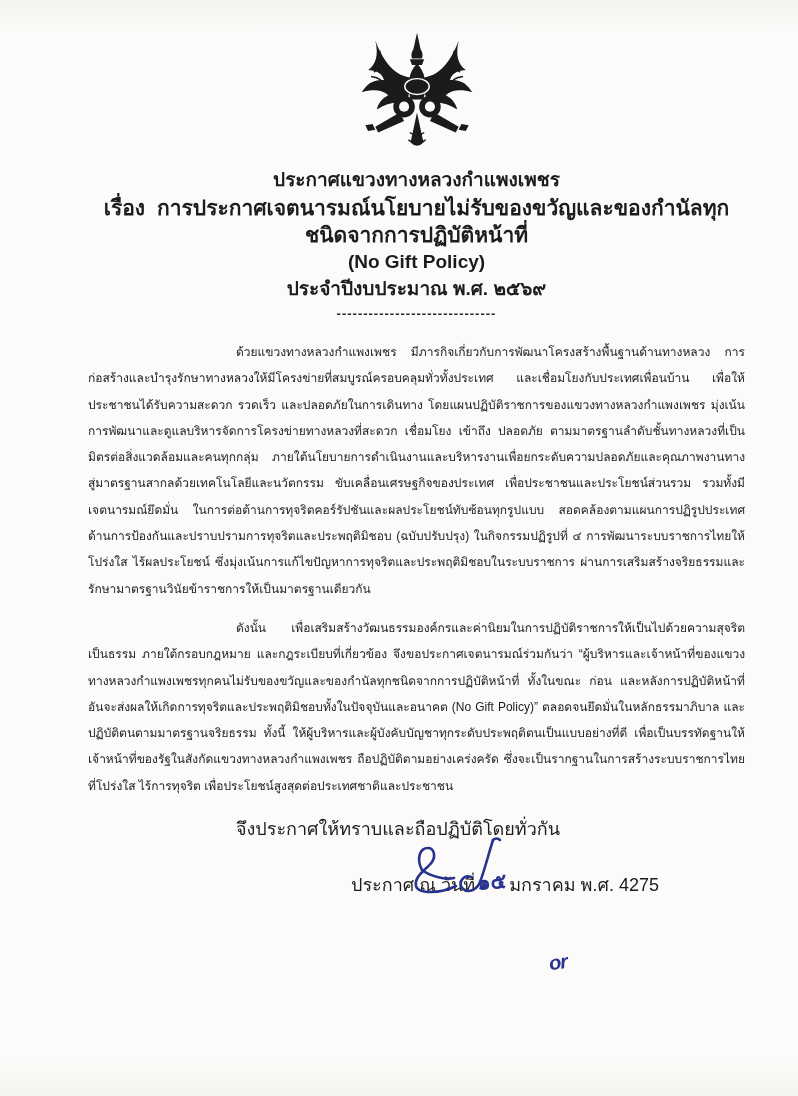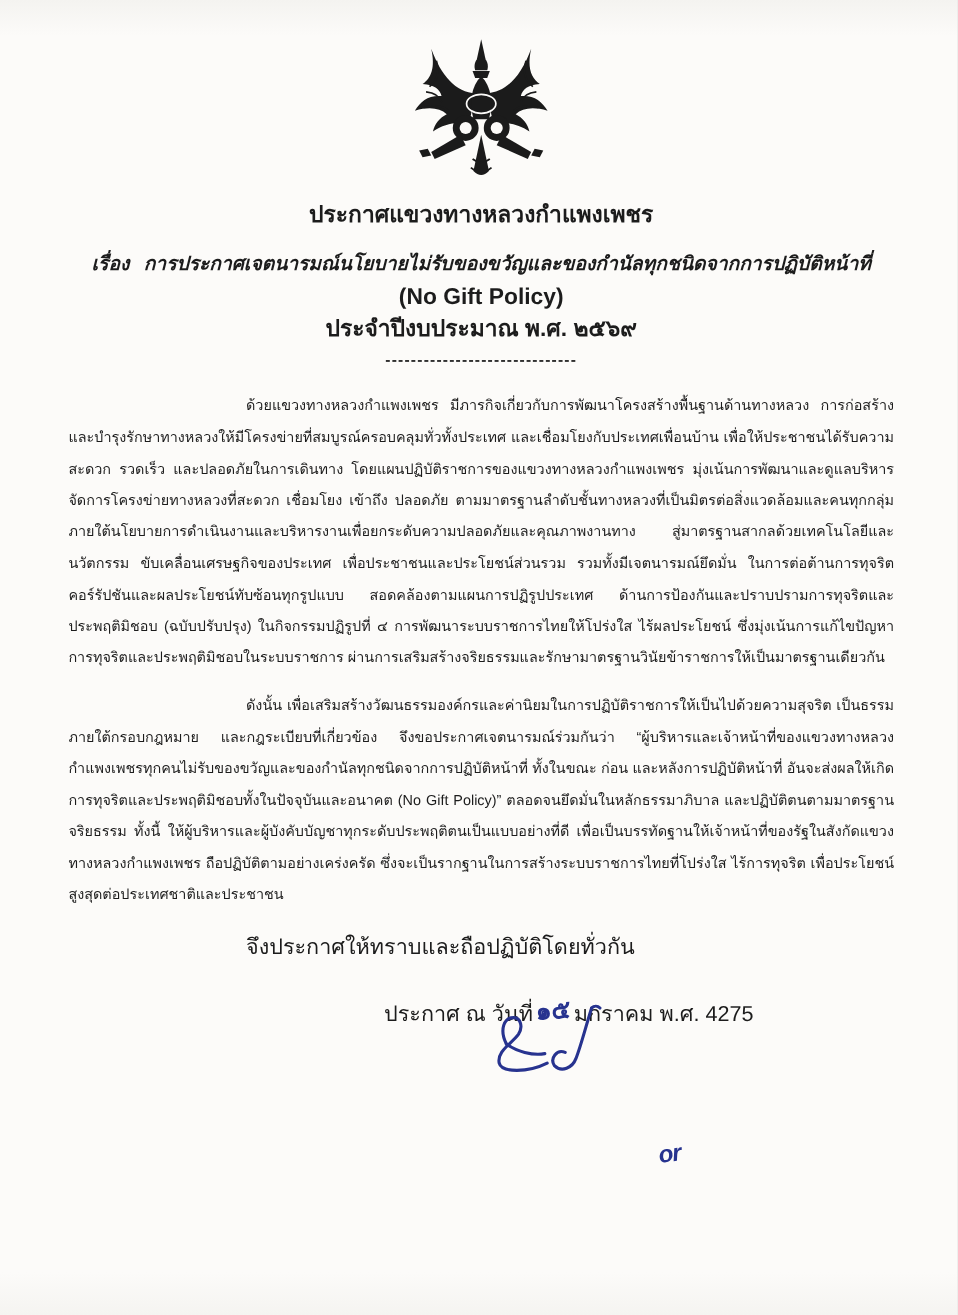--- a/index.html
+++ b/index.html
@@ -5,27 +5,27 @@
   html,body{margin:0;padding:0;background:#e8e8e6;}
   .page{
     position:relative;
     width:798px;height:1096px;
     margin:0 auto;
     background:linear-gradient(180deg,#f4f3f0 0px,#fcfbf9 30px,#fcfbf9 1060px,#f5f4f1 1096px);
     font-family:"Liberation Sans","DejaVu Sans",sans-serif;
     color:#1c1c1c;
     overflow:hidden;
     box-sizing:border-box;
-    padding:28px 53px 0 57px;
+    padding:28px 53px 0 88px;
   }
   .emblem-wrap{width:100%;display:flex;justify-content:center;margin-bottom:8px;}
   .emblem-wrap svg{width:158px;height:130px;}
   .title-block{text-align:center;line-height:27px;}
   .title-line{font-weight:bold;font-size:19px;}
-  .subject-line{font-weight:bold;font-size:16px;margin-top:14px;font-style:italic;}
+  .subject-line{font-weight:bold;font-size:21px;margin-top:1px;}
   .subject-line .subj-label{margin-right:12px;}
   .separator{
     text-align:center;font-size:13px;letter-spacing:1px;color:#2a2a2a;
     margin-top:4px;font-weight:bold;
   }
   .body-block{margin-top:18px;font-size:12px;line-height:26.3px;text-align:justify;}
   .body-block p{margin:0 0 13px 0;text-indent:148px;}
   .closing-line{margin:15px 0 0 148px;font-size:18px;}
   .date-line{
     margin-top:24px;margin-left:263px;font-size:18px;

